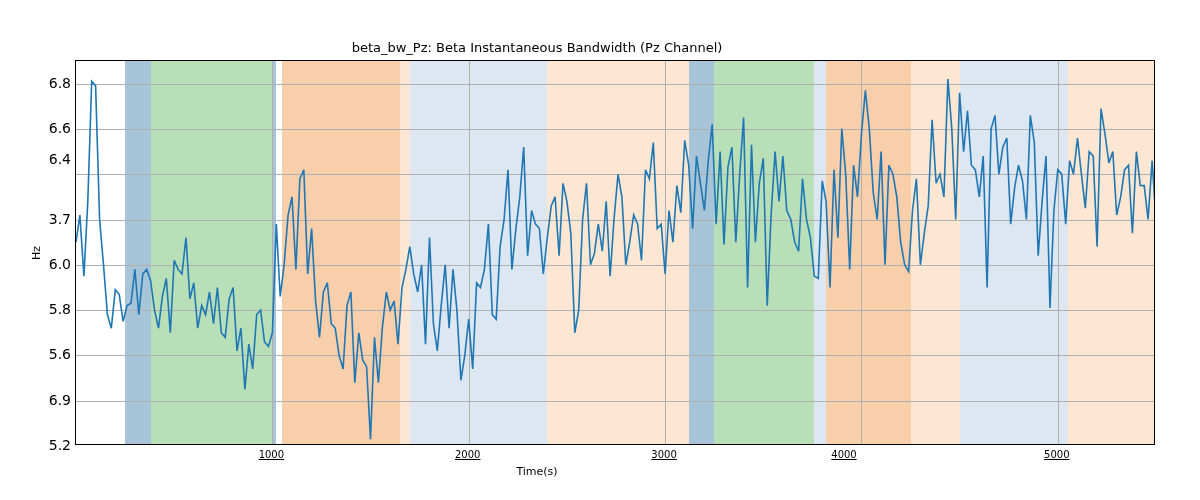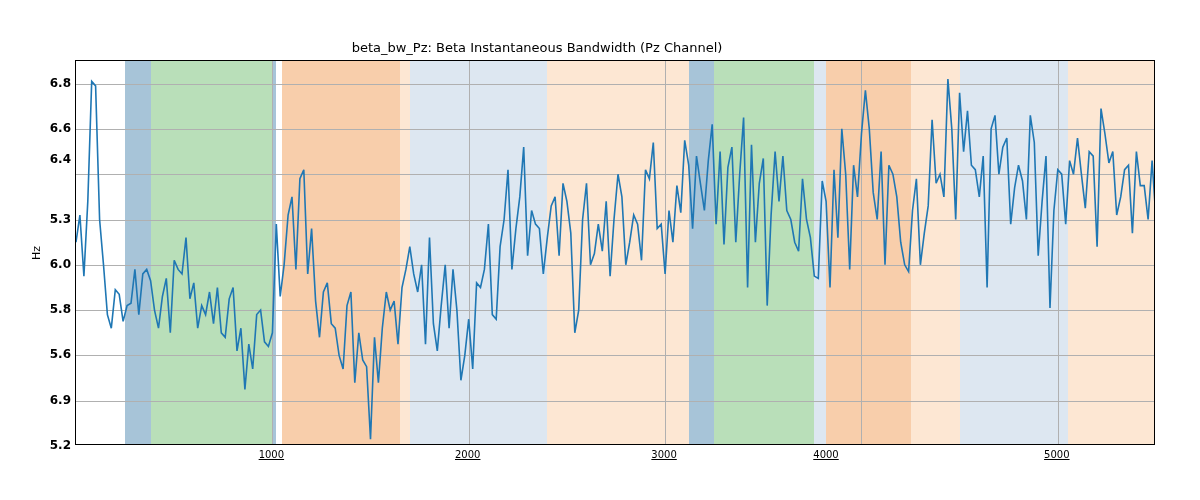--- a/index.html
+++ b/index.html
@@ -64,22 +64,21 @@
     position: absolute;
     text-align: center;
     transform: translateX(-50%);
     font-size: 10px;
     text-decoration: underline;
   }
   .tick-y {
     position: absolute;
     text-align: right;
     transform: translateY(-50%);
-    font-size: 12px;
-    font-weight: bold;
+    font-size: 14px;
   }
   svg.line {
     position: absolute;
     left: 0;
     top: 0;
   }
 </style>
 </head>
 <body>
 
@@ -114,30 +113,31 @@
       <div class="grid-h" style="top: 203.824px;"></div>
       <div class="grid-h" style="top: 158.529px;"></div>
       <div class="grid-h" style="top: 113.235px;"></div>
       <div class="grid-h" style="top: 67.9412px;"></div>
       <div class="grid-h" style="top: 22.6471px;"></div>
       <svg class="line" width="1080" height="385">
         <path d="M0.0 181.2 L3.9 154.0 L7.9 215.1 L11.8 140.4 L15.7 20.4 L19.6 24.9 L23.6 158.5 L27.5 203.8 L31.4 253.6 L35.3 267.2 L39.3 228.7 L43.2 233.3 L47.1 260.4 L51.1 244.6 L55.0 242.3 L58.9 208.4 L62.8 253.6 L66.8 212.9 L70.7 208.4 L74.6 219.7 L78.5 249.1 L82.5 267.2 L86.4 235.5 L90.3 217.4 L94.3 271.8 L98.2 199.3 L102.1 208.4 L106.0 212.9 L110.0 176.6 L113.9 237.8 L117.8 221.9 L121.7 267.2 L125.7 244.6 L129.6 253.6 L133.5 231.0 L137.5 262.7 L141.4 226.5 L145.3 271.8 L149.2 276.3 L153.2 237.8 L157.1 226.5 L161.0 289.9 L164.9 267.2 L168.9 328.4 L172.8 283.1 L176.7 308.0 L180.7 253.6 L184.6 249.1 L188.5 280.8 L192.4 285.4 L196.4 271.8 L200.3 163.1 L204.2 235.5 L208.1 203.8 L212.1 154.0 L216.0 135.9 L219.9 208.4 L223.9 117.8 L227.8 108.7 L231.7 212.9 L235.6 167.6 L239.6 240.1 L243.5 276.3 L247.4 231.0 L251.3 221.9 L255.3 262.7 L259.2 267.2 L263.1 294.4 L267.1 308.0 L271.0 244.6 L274.9 231.0 L278.8 321.6 L282.8 271.8 L286.7 298.9 L290.6 305.7 L294.5 378.2 L298.5 276.3 L302.4 321.6 L306.3 267.2 L310.3 231.0 L314.2 249.1 L318.1 240.1 L322.0 283.1 L326.0 226.5 L329.9 208.4 L333.8 185.7 L337.7 212.9 L341.7 231.0 L345.6 203.8 L349.5 283.1 L353.5 176.6 L357.4 262.7 L361.3 289.9 L365.2 244.6 L369.2 203.8 L373.1 267.2 L377.0 208.4 L380.9 249.1 L384.9 319.3 L388.8 294.4 L392.7 258.2 L396.7 308.0 L400.6 221.9 L404.5 226.5 L408.4 208.4 L412.4 163.1 L416.3 253.6 L420.2 258.2 L424.1 185.7 L428.1 158.5 L432.0 108.7 L435.9 208.4 L439.9 167.6 L443.8 135.9 L447.7 86.1 L451.6 194.8 L455.6 149.5 L459.5 163.1 L463.4 167.6 L467.3 212.9 L471.3 176.6 L475.2 144.9 L479.1 135.9 L483.1 194.8 L487.0 122.3 L490.9 140.4 L494.8 172.1 L498.8 271.8 L502.7 249.1 L506.6 158.5 L510.5 122.3 L514.5 203.8 L518.4 192.5 L522.3 163.1 L526.3 190.2 L530.2 140.4 L534.1 215.1 L538.0 158.5 L542.0 113.2 L545.9 135.9 L549.8 203.8 L553.7 181.2 L557.7 154.0 L561.6 163.1 L565.5 199.3 L569.5 108.7 L573.4 117.8 L577.3 81.5 L581.2 167.6 L585.2 163.1 L589.1 212.9 L593.0 149.5 L596.9 181.2 L600.9 124.6 L604.8 151.7 L608.7 79.3 L612.7 104.2 L616.6 167.6 L620.5 95.1 L624.4 122.3 L628.4 149.5 L632.3 99.6 L636.2 63.4 L640.1 163.1 L644.1 90.6 L648.0 183.4 L651.9 106.4 L655.9 86.1 L659.8 181.2 L663.7 113.2 L667.6 56.6 L671.6 226.5 L675.5 83.8 L679.4 181.2 L683.3 122.3 L687.3 97.4 L691.2 244.6 L695.1 154.0 L699.1 90.6 L703.0 140.4 L706.9 95.1 L710.8 149.5 L714.8 158.5 L718.7 181.2 L722.6 190.2 L726.5 117.8 L730.5 158.5 L734.4 176.6 L738.3 215.1 L742.3 217.4 L746.2 120.0 L750.1 140.4 L754.0 226.5 L758.0 108.7 L761.9 176.6 L765.8 67.9 L769.7 113.2 L773.7 208.4 L777.6 104.2 L781.5 135.9 L785.5 72.5 L789.4 29.4 L793.3 67.9 L797.2 131.4 L801.2 158.5 L805.1 90.6 L809.0 203.8 L812.9 104.2 L816.9 113.2 L820.8 135.9 L824.7 181.2 L828.7 203.8 L832.6 210.6 L836.5 149.5 L840.4 117.8 L844.4 203.8 L848.3 172.1 L852.2 144.9 L856.1 58.9 L860.1 122.3 L864.0 113.2 L867.9 135.9 L871.9 18.1 L875.8 67.9 L879.7 158.5 L883.6 31.7 L887.6 90.6 L891.5 49.8 L895.4 104.2 L899.3 108.7 L903.3 135.9 L907.2 95.1 L911.1 226.5 L915.1 67.9 L919.0 54.4 L922.9 113.2 L926.8 86.1 L930.8 77.0 L934.7 163.1 L938.6 126.8 L942.5 104.2 L946.5 120.0 L950.4 158.5 L954.3 54.4 L958.3 81.5 L962.2 194.8 L966.1 140.4 L970.0 95.1 L974.0 246.9 L977.9 149.5 L981.8 108.7 L985.7 113.2 L989.7 163.1 L993.6 99.6 L997.5 113.2 L1001.5 77.0 L1005.4 113.2 L1009.3 147.2 L1013.2 90.6 L1017.2 95.1 L1021.1 185.7 L1025.0 47.6 L1028.9 72.5 L1032.9 101.9 L1036.8 90.6 L1040.7 154.0 L1044.7 135.9 L1048.6 108.7 L1052.5 104.2 L1056.4 172.1 L1060.4 90.6 L1064.3 124.6 L1068.2 124.6 L1072.1 158.5 L1076.1 99.6 L1080.0 158.5 " fill="none" stroke="#1f77b4" stroke-width="1.6"></path>
       </svg>
     </div>
 
+  <div class="xlabel" style="top:465px;">Time(s)</div>
 
   <div class="ylabel" style="left:30px; top:260px;">Hz</div>
 
 <div class="tick-x" style="left: 271.364px; top: 449px;">1000</div>
     <div class="tick-x" style="left: 467.727px; top: 449px;">2000</div>
     <div class="tick-x" style="left: 664.091px; top: 449px;">3000</div>
-    <div class="tick-x" style="left: 826px; top: 449px;">4000</div>
+    <div class="tick-x" style="left: 844px; top: 449px;">4000</div>
     <div class="tick-x" style="left: 1056.82px; top: 449px;">5000</div>
     <div class="tick-y" style="left: 45px; width: 26px; top: 445px;">5.2</div>
     <div class="tick-y" style="left: 45px; width: 26px; top: 399.706px;">6.9</div>
     <div class="tick-y" style="left: 45px; width: 26px; top: 354.412px;">5.6</div>
     <div class="tick-y" style="left: 45px; width: 26px; top: 309.118px;">5.8</div>
     <div class="tick-y" style="left: 45px; width: 26px; top: 263.824px;">6.0</div>
-    <div class="tick-y" style="left: 45px; width: 26px; top: 218.529px;">5.3</div>
+    <div class="tick-y" style="left: 45px; width: 26px; top: 218.529px;">3.7</div>
     <div class="tick-y" style="left: 45px; width: 26px; top: 159px;">6.4</div>
     <div class="tick-y" style="left: 45px; width: 26px; top: 127.941px;">6.6</div>
     <div class="tick-y" style="left: 45px; width: 26px; top: 82.6471px;">6.8</div>
   </div>
 
 </body></html>

